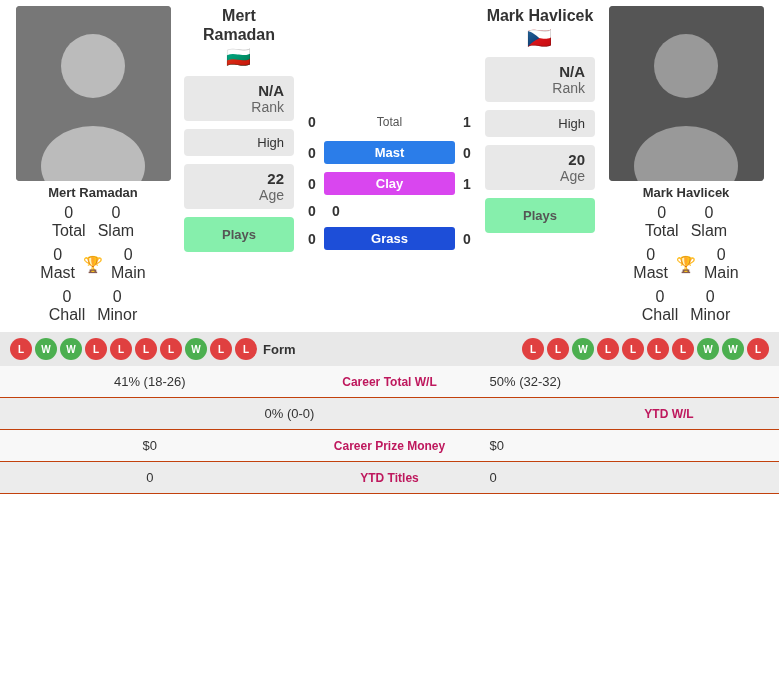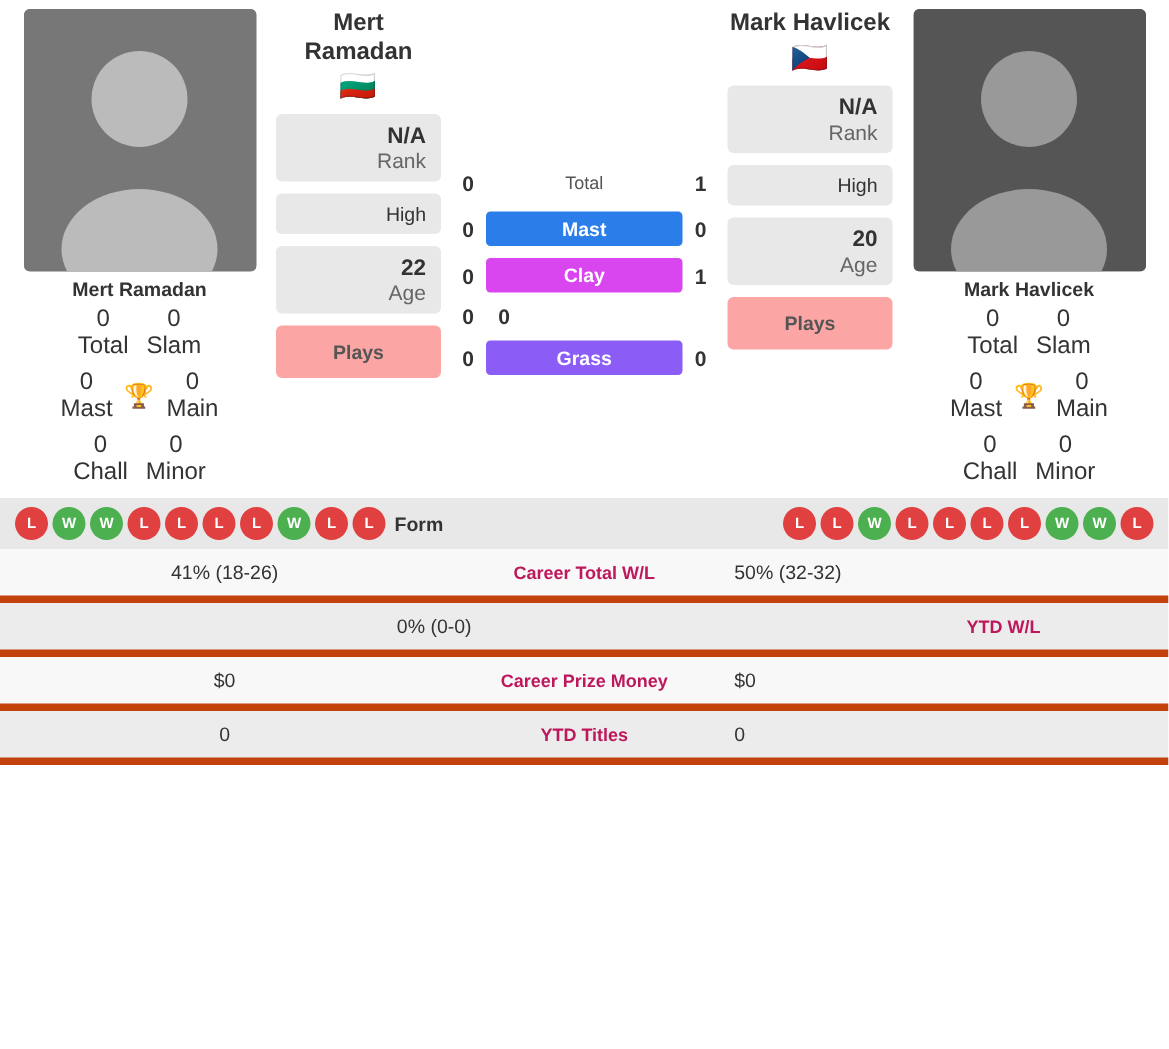--- a/index.html
+++ b/index.html
@@ -95,21 +95,21 @@
       font-size: 12px;
       color: #555;
       font-weight: normal;
       background: none;
       color: #555;
     }
 
     .badge-hard { background: #2b7de9; }
     .badge-clay { background: #d946ef; }
     .badge-indoor { background: #5db4e8; }
-    .badge-grass { background: #8b5cf6; }
+    .badge-grass { background: #1d4ed8; }
 
     
     .form-section {
       background: #e8e8e8;
       display: flex;
       align-items: center;
       padding: 6px 10px;
       margin-top: 8px;
       gap: 6px;
     }
@@ -140,21 +140,21 @@
       text-align: left;
       font-size: 13px;
       font-weight: bold;
     }
 
     
     .stats-row {
       display: flex;
       align-items: center;
       padding: 8px 10px;
-      border-bottom: 5px solid #c2410c;
+      border-bottom: 1px solid #c2410c;
     }
 
     .stats-row:nth-child(odd) {
       background: #f8f8f8;
     }
 
     .stats-row:nth-child(even) {
       background: #ececec;
     }
 
@@ -241,21 +241,21 @@
       font-size: 15px;
       font-weight: bold;
     }
 
     .gray-box .blbl {
       font-size: 14px;
       color: #666;
     }
 
     .plays-box {
-      background: #fca5a5;
+      background: #86efac;
       border-radius: 4px;
       padding: 10px;
       text-align: center;
       width: 100%;
       margin-top: 4px;
       font-size: 13px;
       font-weight: bold;
       color: #555;
     }
 

